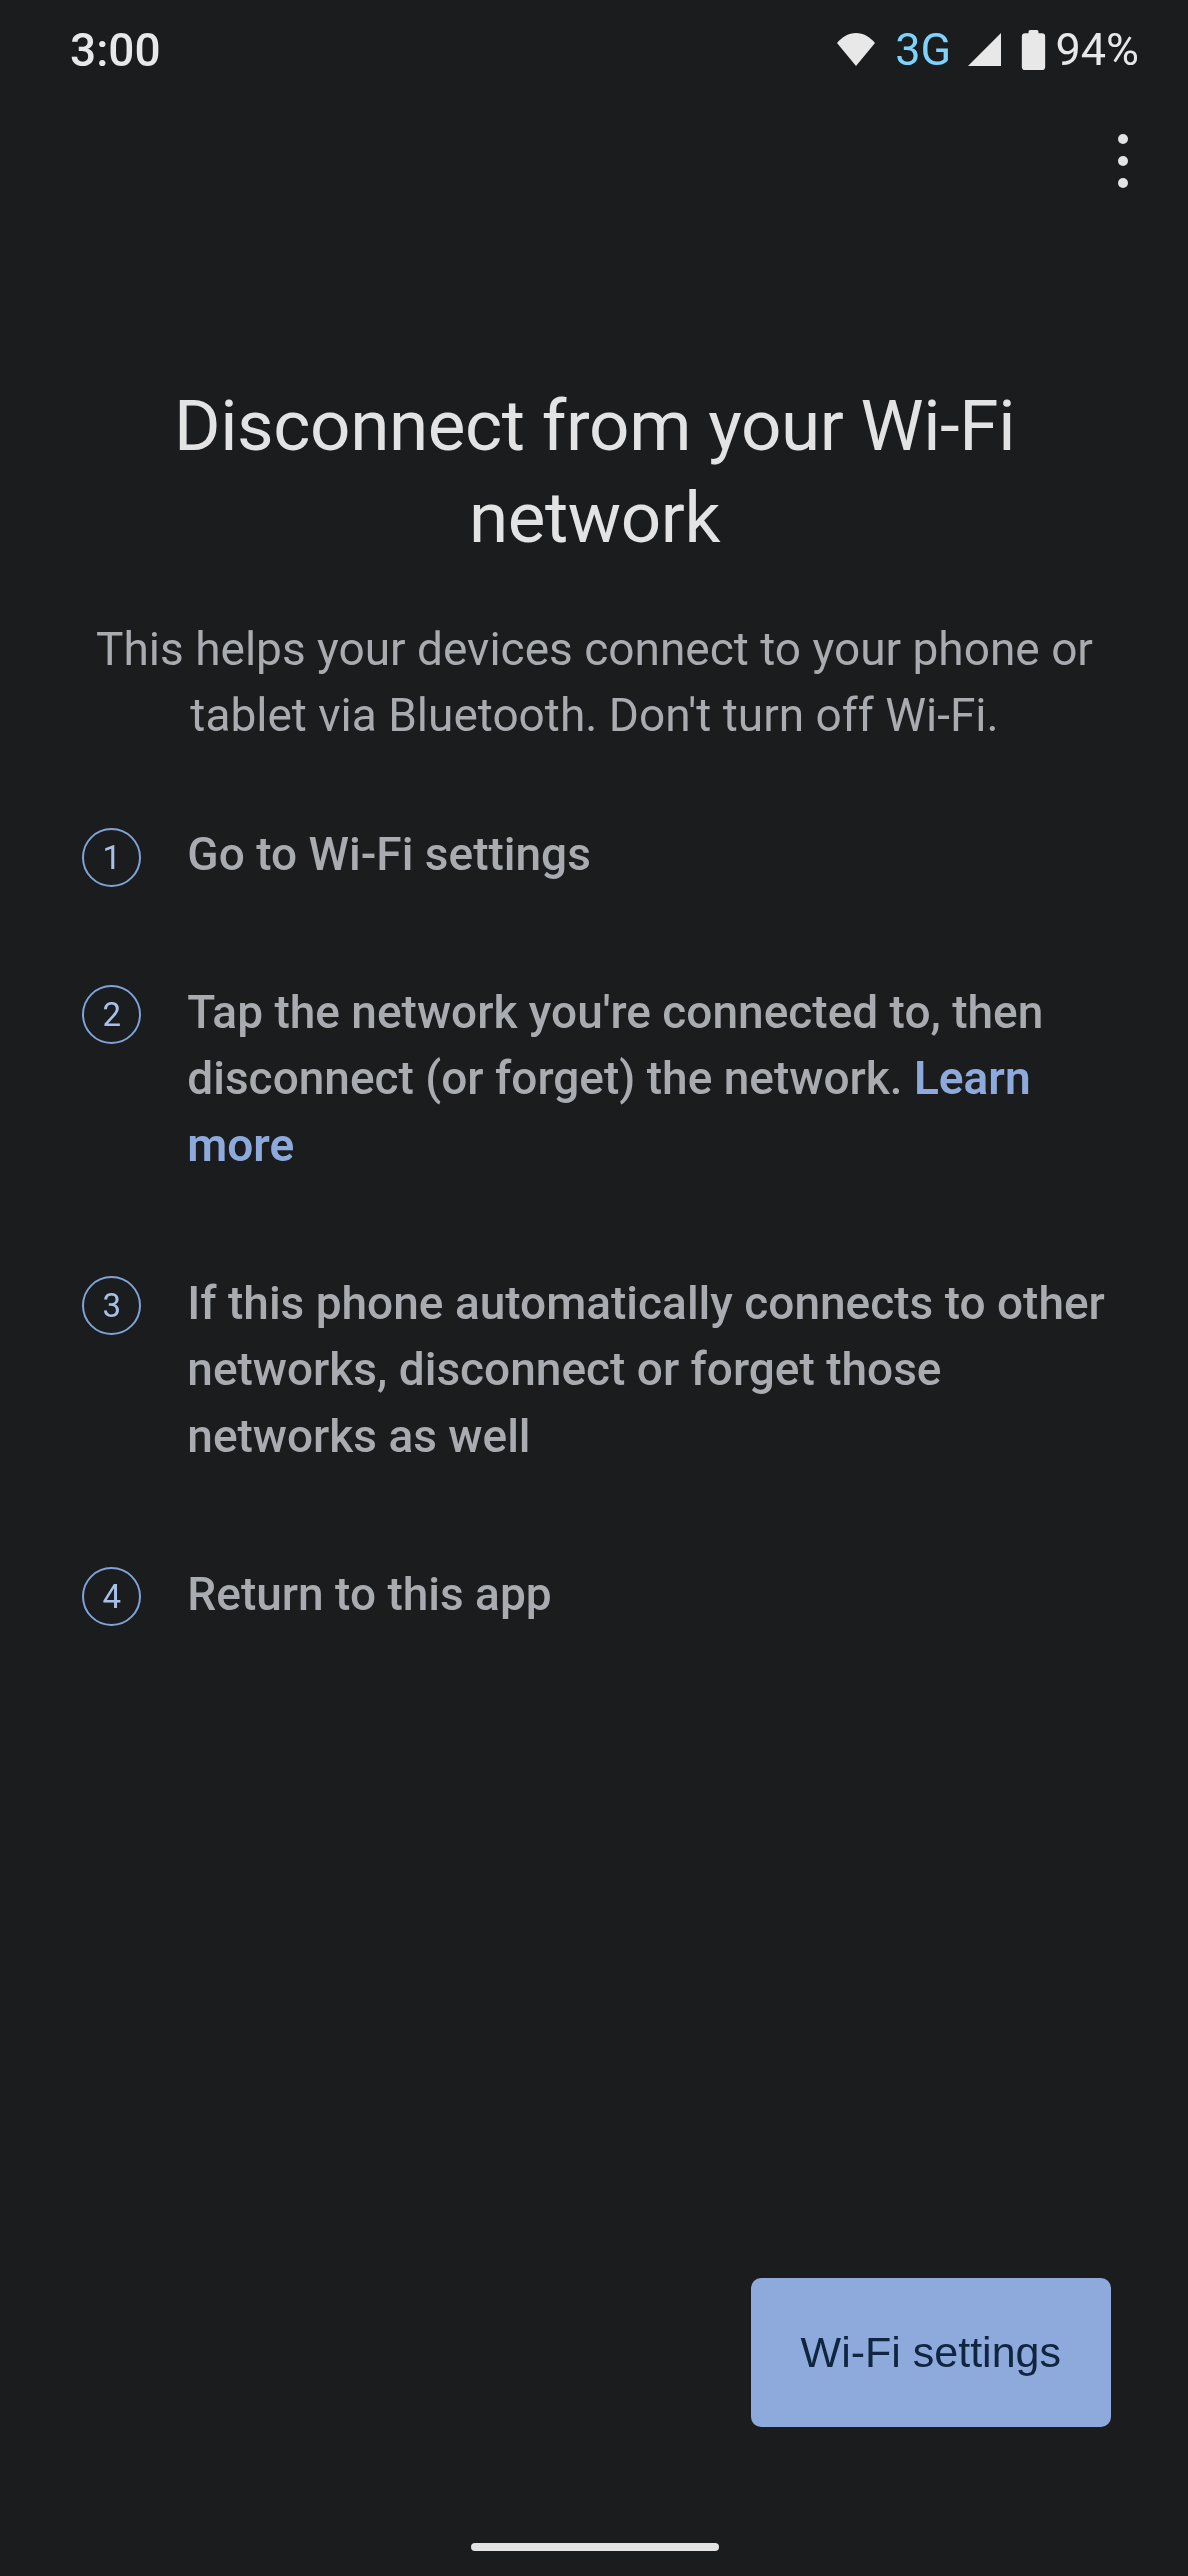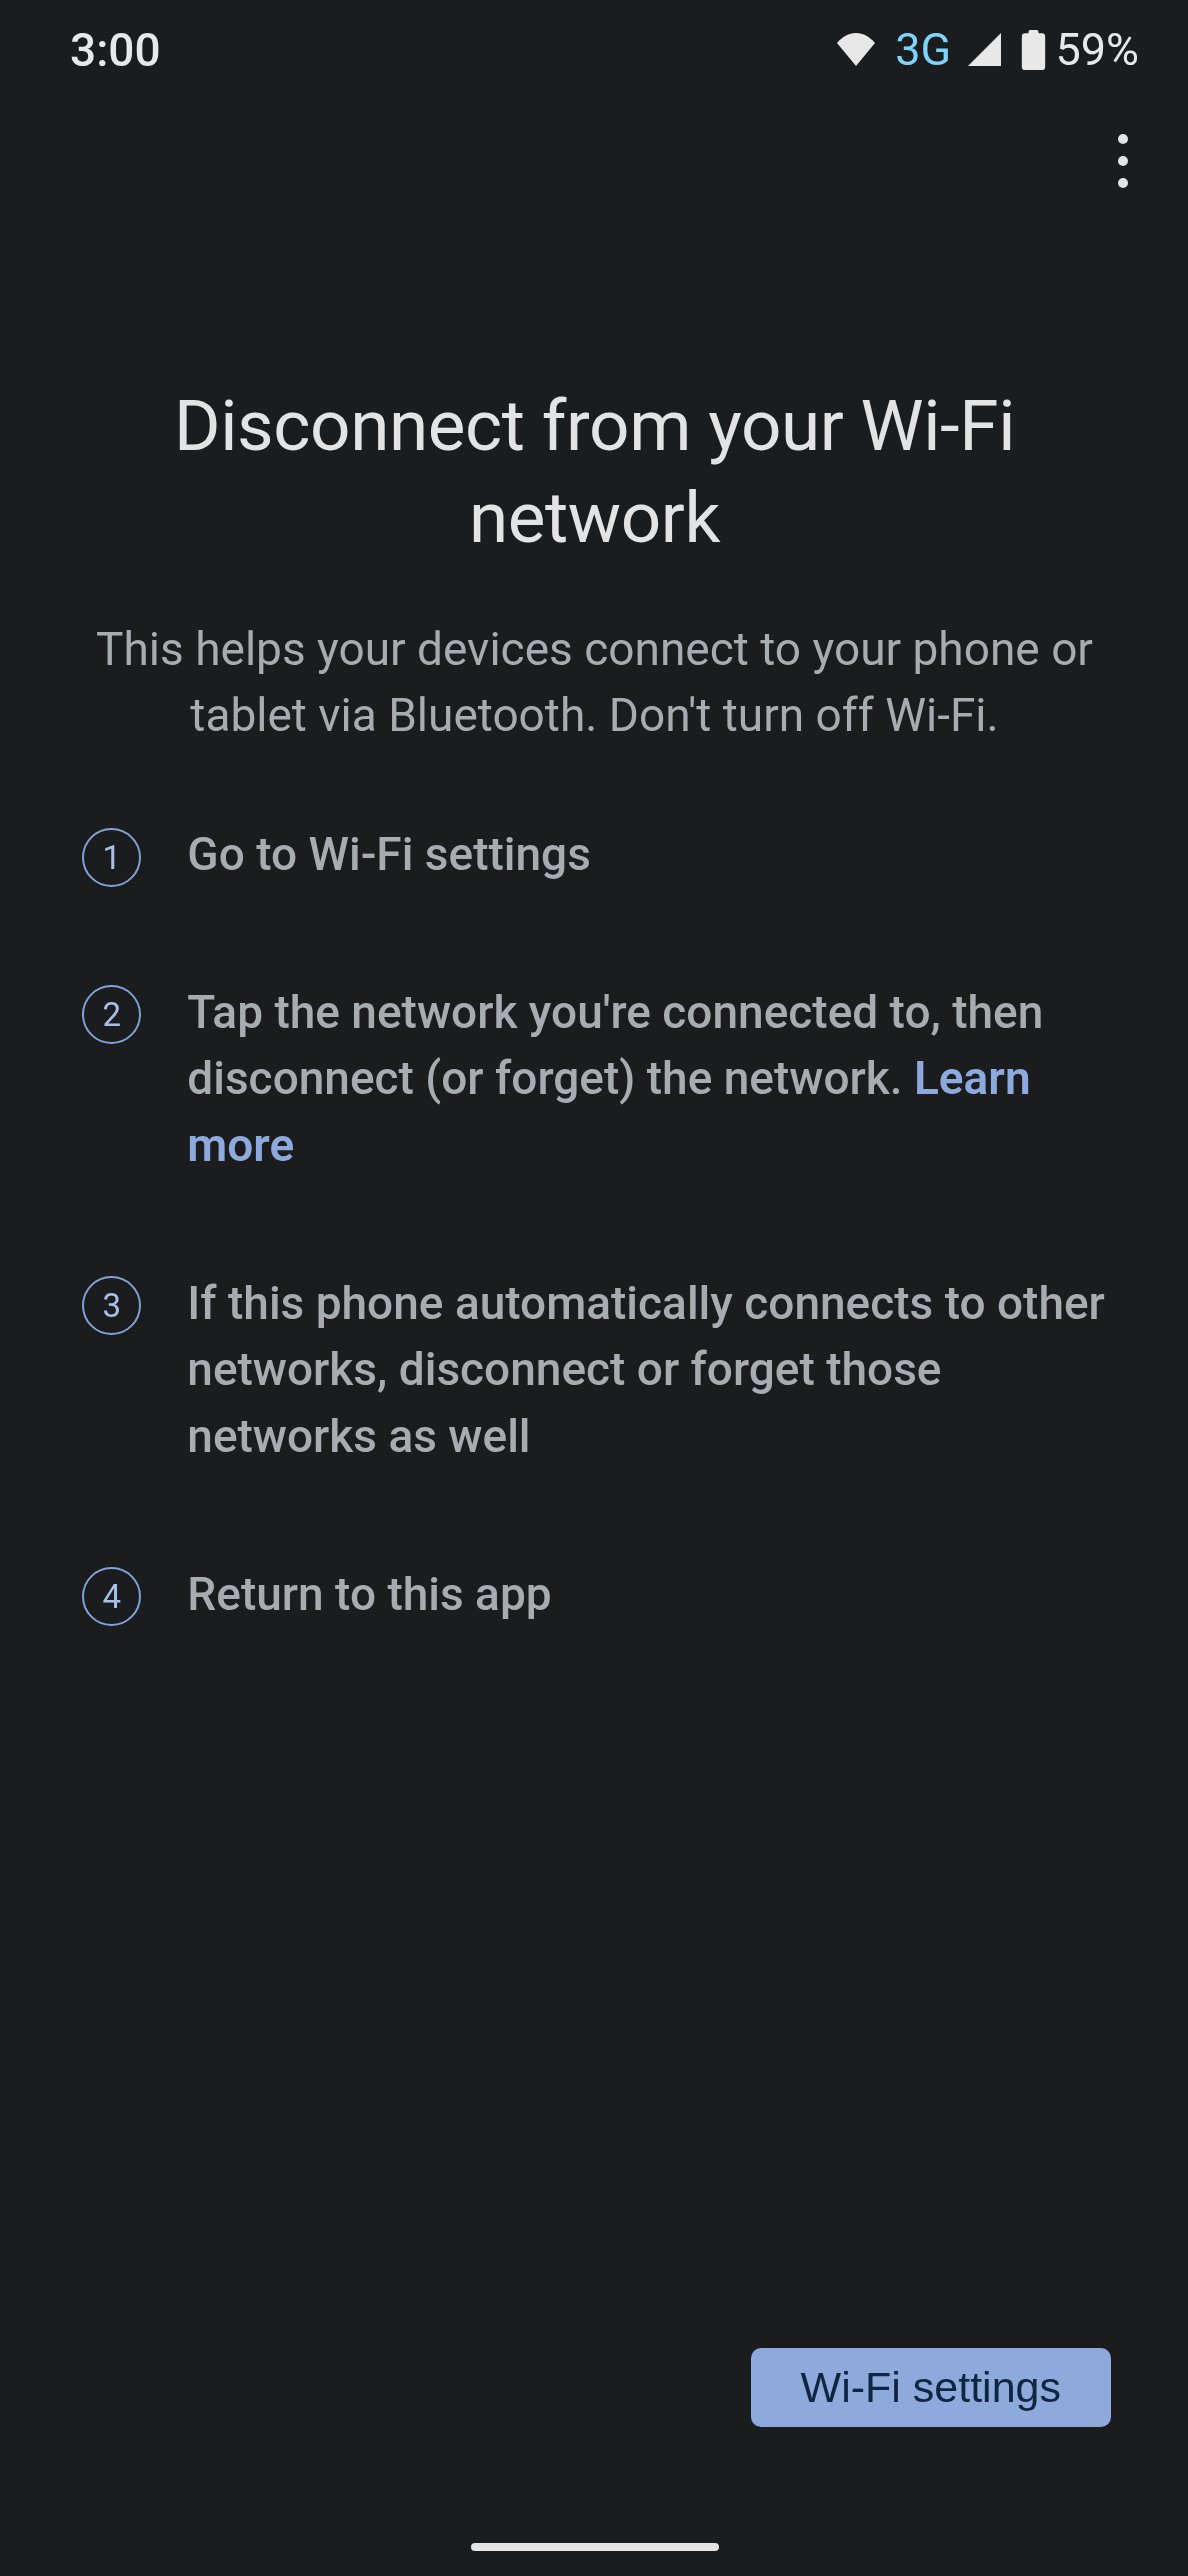--- a/index.html
+++ b/index.html
@@ -161,21 +161,21 @@
       position: absolute;
       bottom: 149px;
       right: 78px;
     }
     
     .wifi-button {
       background-color: #8ea9db;
       color: #0f2540;
       border: none;
       border-radius: 10px;
-      padding: 15px 50px;
+      padding: 50px 50px;
       font-size: 43px;
       font-weight: 500;
       cursor: pointer;
       margin-left: 8px;
     }
     
     .nav-bar {
       position: absolute;
       bottom: 25px;
       left: 50%;
@@ -196,21 +196,21 @@
       <path d="M12 20L0.5 6C3.5 2.5 7.5 0 12 0C16.5 0 20.5 2.5 23.5 6L12 20Z"></path>
     </svg>
     <span class="network-label">3G</span>
     <svg class="signal-icon" viewBox="0 0 20 20" fill="#e8e8e8">
       <path d="M0 20L20 0V20H0Z"></path>
     </svg>
     <svg class="battery-icon" viewBox="0 0 14 24" fill="#e8e8e8">
       <rect x="0" y="2" width="14" height="22" rx="2"></rect>
       <rect x="4" y="0" width="6" height="3" rx="1"></rect>
     </svg>
-    <span class="battery-label">59%</span>
+    <span class="battery-label">94%</span>
   </div>
 </div>
 
 <div class="app-bar">
   <div class="more-icon">
     <div class="more-dot"></div>
     <div class="more-dot"></div>
     <div class="more-dot"></div>
   </div>
 </div>

